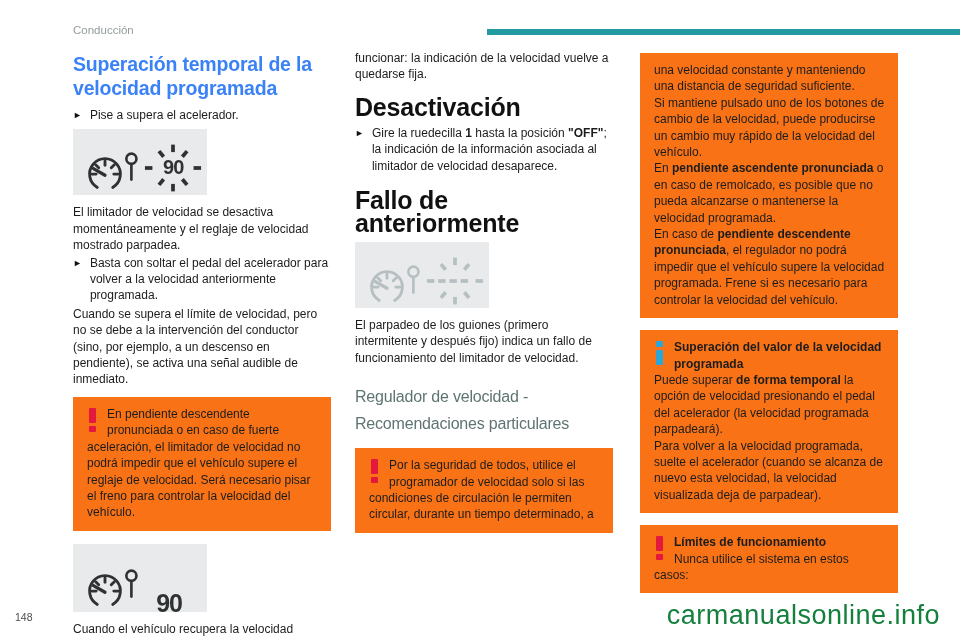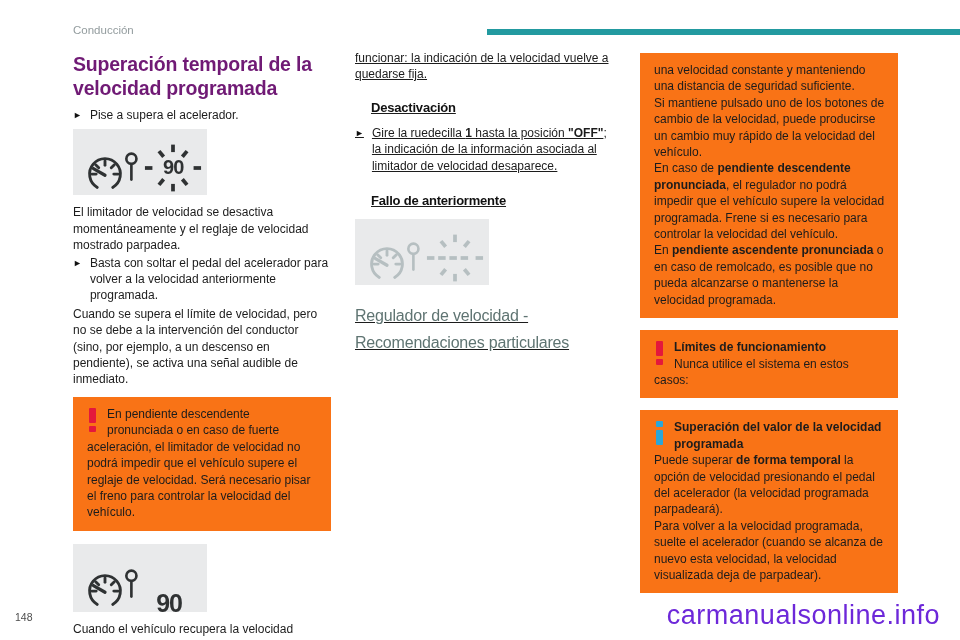--- a/index.html
+++ b/index.html
@@ -5,25 +5,25 @@
   * { margin:0; padding:0; box-sizing:border-box; }
   html,body { width:960px; height:640px; }
   body { font-family:"Liberation Sans", sans-serif; background:#ffffff; color:#1c1c1c; overflow:hidden; }
   .page { position:relative; width:960px; height:640px; background:#fff; }
 
   .section-label { position:absolute; left:73px; top:24px; font-size:11.5px; color:#939c9e; }
   .teal-bar { position:absolute; left:487px; top:29px; width:473px; height:6px; background:#229aa0; }
 
   .col { position:absolute; top:50px; width:258px; font-size:12px; line-height:16.4px; }
   .col1 { left:73px; }
-  .col2 { left:355px;text-decoration:underline; }
+  .col2 { left:355px; }
   .col3 { left:640px; top:53px; }
 
-  h1 { font-size:19.5px; line-height:24px; font-weight:bold; color:#701a75; margin:2px 0 7px; letter-spacing:-0.2px; }
-  h2 { font-size:13px; line-height:23px; font-weight:bold; color:#111; margin:13px 16px 6px; letter-spacing:-0.2px; }
+  h1 { font-size:19.5px; line-height:24px; font-weight:bold; color:#3b82f6; margin:2px 0 7px; letter-spacing:-0.2px; }
+  h2 { font-size:25px; line-height:23px; font-weight:bold; color:#111; margin:13px 0 6px; letter-spacing:-0.2px; }
   .h1-gray { font-size:16px; line-height:27px; font-weight:400; color:#5f7472; margin:17px 0 11px; letter-spacing:-0.2px; }
 
   p { margin:0 0 0; }
   .para { margin-bottom:1px; }
   .bullet { display:flex; margin:1px 0 2px; }
   .arrow { font-size:9px; margin-right:8px; line-height:16px; color:#111; }
 
   .img-box { width:134px; height:66px; background:#e9eaeb; margin:6px 0 9px; display:flex; align-items:flex-end; padding-left:10px; }
   .img-box svg { display:block; }
   .gauge-svg { height:44px; width:auto; }
@@ -39,21 +39,21 @@
   .note-box p { margin:0; }
   .excl-icon { float:left; width:8px; margin:2px 10px 2px 2px; }
   .excl-icon .bar { width:7px; height:15px; background:#e4183c; border-radius:1px; }
   .excl-icon .dot { width:7px; height:6px; background:#e4183c; margin-top:3px; border-radius:1px; }
   .info-icon { float:left; width:8px; margin:2px 10px 2px 2px; }
   .info-icon .dot { width:7px; height:6px; background:#2ba6d9; border-radius:1px; }
   .info-icon .bar { width:7px; height:15px; background:#2ba6d9; margin-top:3px; border-radius:1px; }
   .note-title { font-weight:bold; }
 
   .page-number { position:absolute; left:15px; bottom:17px; font-size:10.5px; color:#4d4d4d; }
-  .watermark { position:absolute; right:20px; bottom:9px; font-size:27px; color:#6d28d9; letter-spacing:0.5px; }
+  .watermark { position:absolute; right:20px; bottom:9px; font-size:27px; color:#15803d; letter-spacing:0.5px; }
 </style>
 </head>
 <body>
 
 <div class="page">
 
   <div class="section-label">Conducción</div>
   <div class="teal-bar"></div>
 
   <div class="col col1">
@@ -165,48 +165,56 @@
             <line x1="1" y1="28" x2="9" y2="28"></line>
             <line x1="16" y1="10" x2="21" y2="16"></line>
             <line x1="13" y1="28" x2="21" y2="28"></line>
             <line x1="25" y1="28" x2="33" y2="28"></line>
             <line x1="37" y1="28" x2="45" y2="28"></line>
           </g>
         </svg>
       </div>
     </div>
 
+    <p class="para">El parpadeo de los guiones (primero intermitente y después fijo) indica un fallo de funcionamiento del limitador de velocidad.</p>
 
     <div class="h1-gray">Regulador de velocidad - Recomendaciones particulares</div>
 
+    <div class="note-box">
+      <div class="excl-icon">
+          <div class="bar"></div>
+          <div class="dot"></div>
+        </div>
+      <p>Por la seguridad de todos, utilice el programador de velocidad solo si las condiciones de circulación le permiten circular, durante un tiempo determinado, a</p>
+    </div>
   </div>
 
   <div class="col col3">
     <div class="note-box" style="margin-top:0;">
       <p><span>una velocidad constante y manteniendo una distancia de seguridad suficiente.</span></p>
       <p>Si mantiene pulsado uno de los botones de cambio de la velocidad, puede producirse un cambio muy rápido de la velocidad del vehículo.</p>
+      <p><span>En </span><b>pendiente ascendente pronunciada</b><span> o en caso de remolcado, es posible que no pueda alcanzarse o mantenerse la velocidad programada.</span></p>
       <p><span>En caso de </span><b>pendiente descendente pronunciada</b><span>, el regulador no podrá impedir que el vehículo supere la velocidad programada. Frene si es necesario para controlar la velocidad del vehículo.</span></p>
-      <p><span>En </span><b>pendiente ascendente pronunciada</b><span> o en caso de remolcado, es posible que no pueda alcanzarse o mantenerse la velocidad programada.</span></p>
-    </div>
-
-    <div class="note-box" style="margin-top:12px;">
-      <div class="excl-icon">
-          <div class="bar"></div>
-          <div class="dot"></div>
-        </div>
-      <p class="note-title">Límites de funcionamiento</p>
-      <p>Nunca utilice el sistema en estos casos:</p>
     </div>
 
     <div class="note-box" style="margin-top:12px;">
       <div class="info-icon">
           <div class="dot"></div>
           <div class="bar"></div>
         </div>
       <p class="note-title">Superación del valor de la velocidad programada</p>
       <p><span>Puede superar </span><b>de forma temporal</b><span> la opción de velocidad presionando el pedal del acelerador (la velocidad programada parpadeará).</span></p>
       <p>Para volver a la velocidad programada, suelte el acelerador (cuando se alcanza de nuevo esta velocidad, la velocidad visualizada deja de parpadear).</p>
     </div>
+
+    <div class="note-box" style="margin-top:12px;">
+      <div class="excl-icon">
+          <div class="bar"></div>
+          <div class="dot"></div>
+        </div>
+      <p class="note-title">Límites de funcionamiento</p>
+      <p>Nunca utilice el sistema en estos casos:</p>
+    </div>
   </div>
 
   <div class="page-number">148</div>
   <div class="watermark">carmanualsonline.info</div>
 </div>
 
 </body></html>

